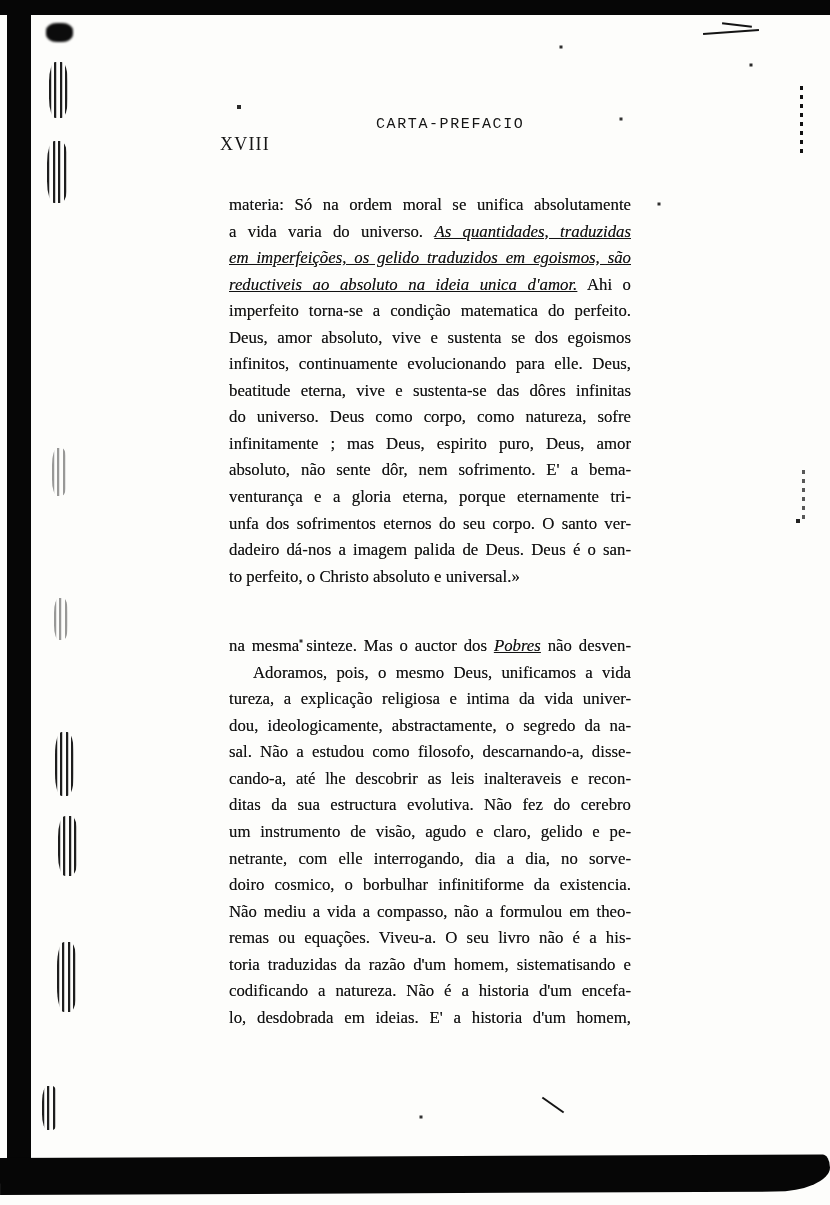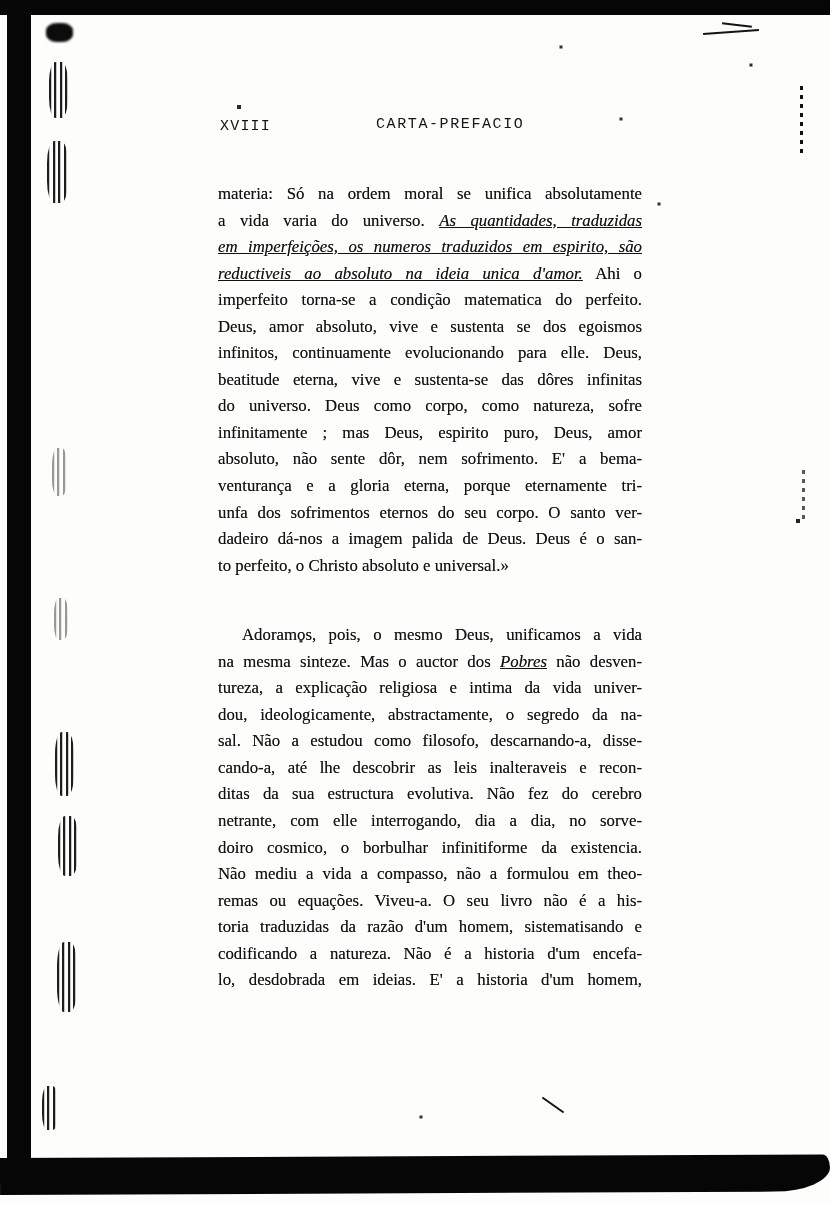--- a/index.html
+++ b/index.html
@@ -31,36 +31,36 @@
     border-top-right-radius: 8px 14px;
     transform: rotate(-0.25deg);
     transform-origin: left center;
   }
   
   .header {
     position: absolute; top: 116px; left: 214px; width: 432px; height: 22px;
     color: #151515;
   }
   .pagenum {
-    position: absolute; left: 6px; top: 2px;
-    font-size: 15px; letter-spacing: 1.2px; font-family: Liberation Mono, monospace;
+    position: absolute; left: 6px; top: 18px;
+    font-size: 18px; letter-spacing: 1.2px;
   }
   .running-title {
     position: absolute; left: 162px; top: 0;
     font-size: 15px; letter-spacing: 1.6px; font-family: Liberation Mono, monospace;
   }
   
   .body-text {
     position: absolute; left: 214px; top: 177px; width: 432px;
     color: #121212;
     font-size: 16.8px;
     line-height: 26.55px;
     text-shadow: 0 0 0.4px rgba(0,0,0,0.55);
   }
-  .paragraph { margin: 4px; }
+  .paragraph { margin: 15px; }
   .paragraph + .paragraph { margin-top: 43px; }
   .line {
     text-align: justify;
     text-align-last: justify;
     white-space: normal;
     height: 26.55px;
     overflow: visible;
   }
   .line.no-just { text-align-last: left; }
   .line.first-indent { padding-left: 24px; }
@@ -107,42 +107,43 @@
 
   <div class="header">
     <span class="pagenum">XVIII</span>
     <span class="running-title">CARTA-PREFACIO</span>
   </div>
 
   <div class="body-text">
       <div class="paragraph">
         <div class="line"><span>materia: Só na ordem moral se unifica absolutamente</span></div>
         <div class="line"><span>a vida varia do universo. </span><span class="it">As quantidades, traduzidas</span></div>
-        <div class="line"><span class="it">em imperfeições, os numeros traduzidos em espirito, são</span></div>
+        <div class="line"><span class="it">em imperfeições, os gelido traduzidos em egoismos, são</span></div>
         <div class="line"><span class="it">reductiveis ao absoluto na ideia unica d'amor.</span><span> Ahi o</span></div>
         <div class="line"><span>imperfeito torna-se a condição matematica do perfeito.</span></div>
         <div class="line"><span>Deus, amor absoluto, vive e sustenta se dos egoismos</span></div>
         <div class="line"><span>infinitos, continuamente evolucionando para elle. Deus,</span></div>
         <div class="line"><span>beatitude eterna, vive e sustenta-se das dôres infinitas</span></div>
         <div class="line"><span>do universo. Deus como corpo, como natureza, sofre</span></div>
         <div class="line"><span>infinitamente ; mas Deus, espirito puro, Deus, amor</span></div>
         <div class="line"><span>absoluto, não sente dôr, nem sofrimento. E' a bema-</span></div>
         <div class="line"><span>venturança e a gloria eterna, porque eternamente tri-</span></div>
         <div class="line"><span>unfa dos sofrimentos eternos do seu corpo. O santo ver-</span></div>
         <div class="line"><span>dadeiro dá-nos a imagem palida de Deus. Deus é o san-</span></div>
         <div class="line no-just"><span>to perfeito, o Christo absoluto e universal.»</span></div>
       </div>
       <div class="paragraph">
+        <div class="line"><span>na mesma sinteze. Mas o auctor dos </span><span class="it">Pobres</span><span> não desven-</span></div>
         <div class="line first-indent"><span>Adoramos, pois, o mesmo Deus, unificamos a vida</span></div>
-        <div class="line"><span>na mesma sinteze. Mas o auctor dos </span><span class="it">Pobres</span><span> não desven-</span></div>
         <div class="line"><span>tureza, a explicação religiosa e intima da vida univer-</span></div>
         <div class="line"><span>dou, ideologicamente, abstractamente, o segredo da na-</span></div>
         <div class="line"><span>sal. Não a estudou como filosofo, descarnando-a, disse-</span></div>
         <div class="line"><span>cando-a, até lhe descobrir as leis inalteraveis e recon-</span></div>
         <div class="line"><span>ditas da sua estructura evolutiva. Não fez do cerebro</span></div>
+        <div class="line"><span>um instrumento de visão, agudo e claro, gelido e pe-</span></div>
         <div class="line"><span>netrante, com elle interrogando, dia a dia, no sorve-</span></div>
         <div class="line"><span>doiro cosmico, o borbulhar infinitiforme da existencia.</span></div>
         <div class="line"><span>Não mediu a vida a compasso, não a formulou em theo-</span></div>
         <div class="line"><span>remas ou equações. Viveu-a. O seu livro não é a his-</span></div>
         <div class="line"><span>toria traduzidas da razão d'um homem, sistematisando e</span></div>
         <div class="line"><span>codificando a natureza. Não é a historia d'um encefa-</span></div>
         <div class="line"><span>lo, desdobrada em ideias. E' a historia d'um homem,</span></div>
       </div>
     </div>
 

